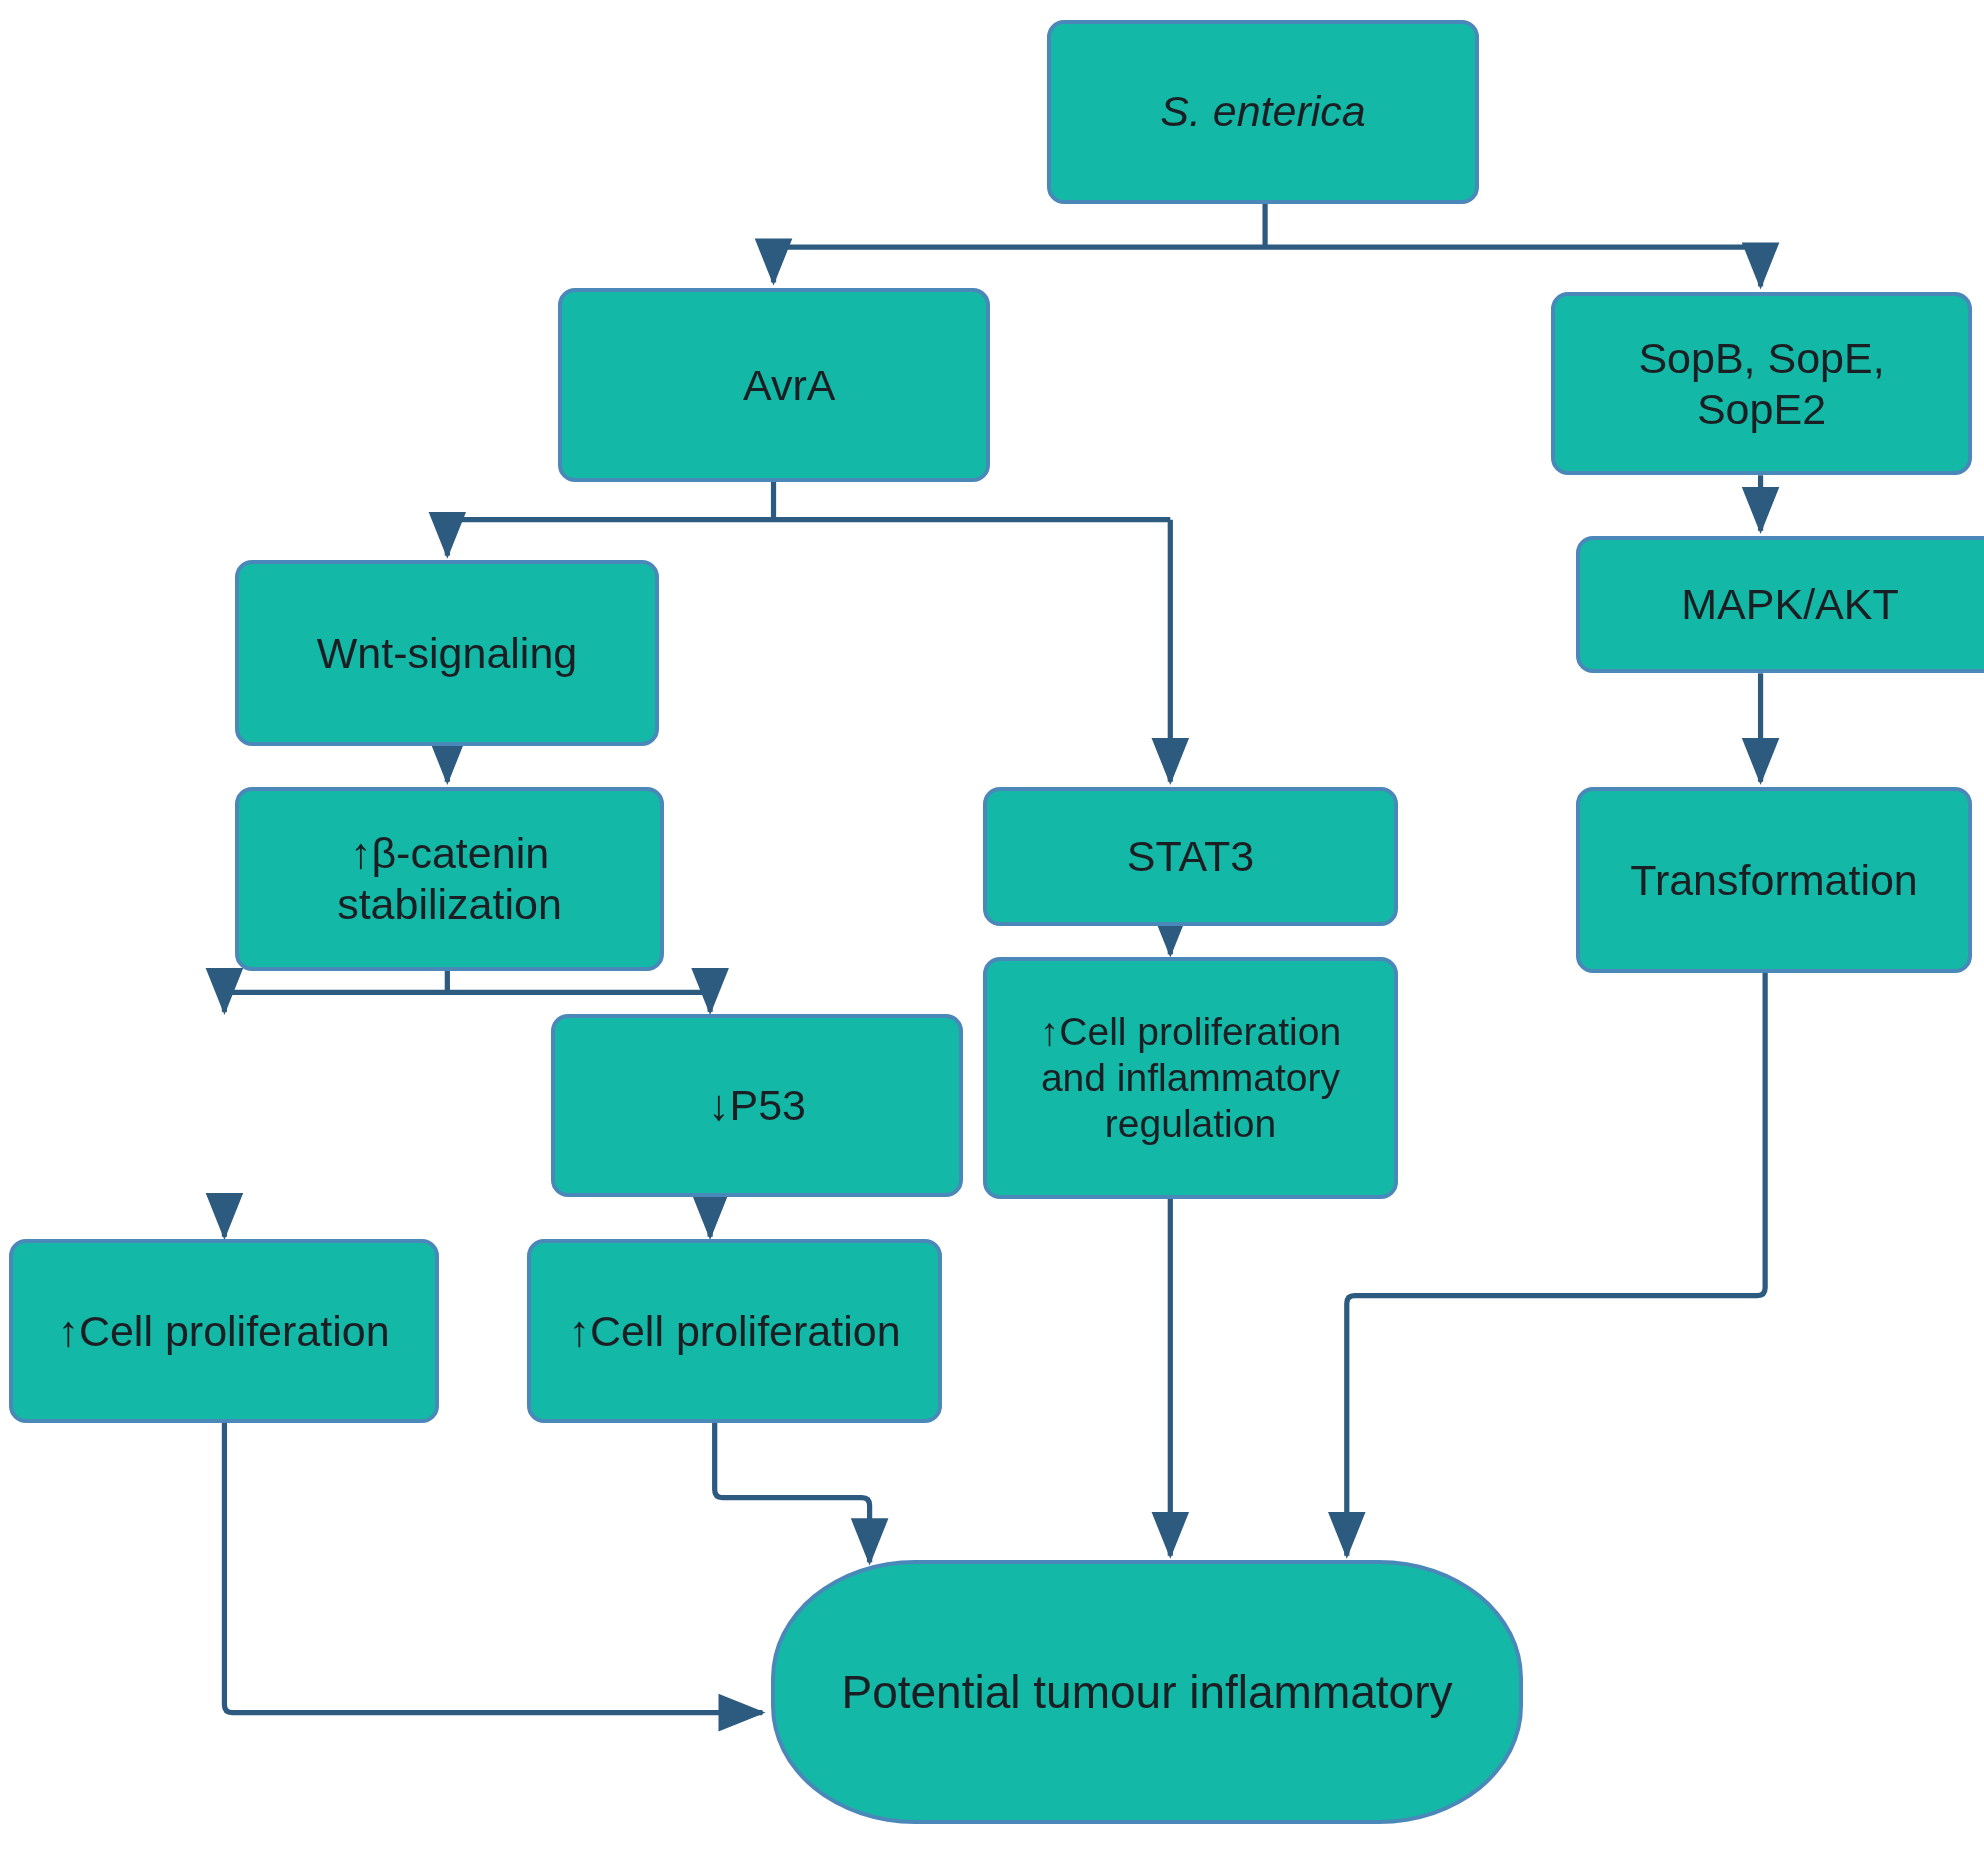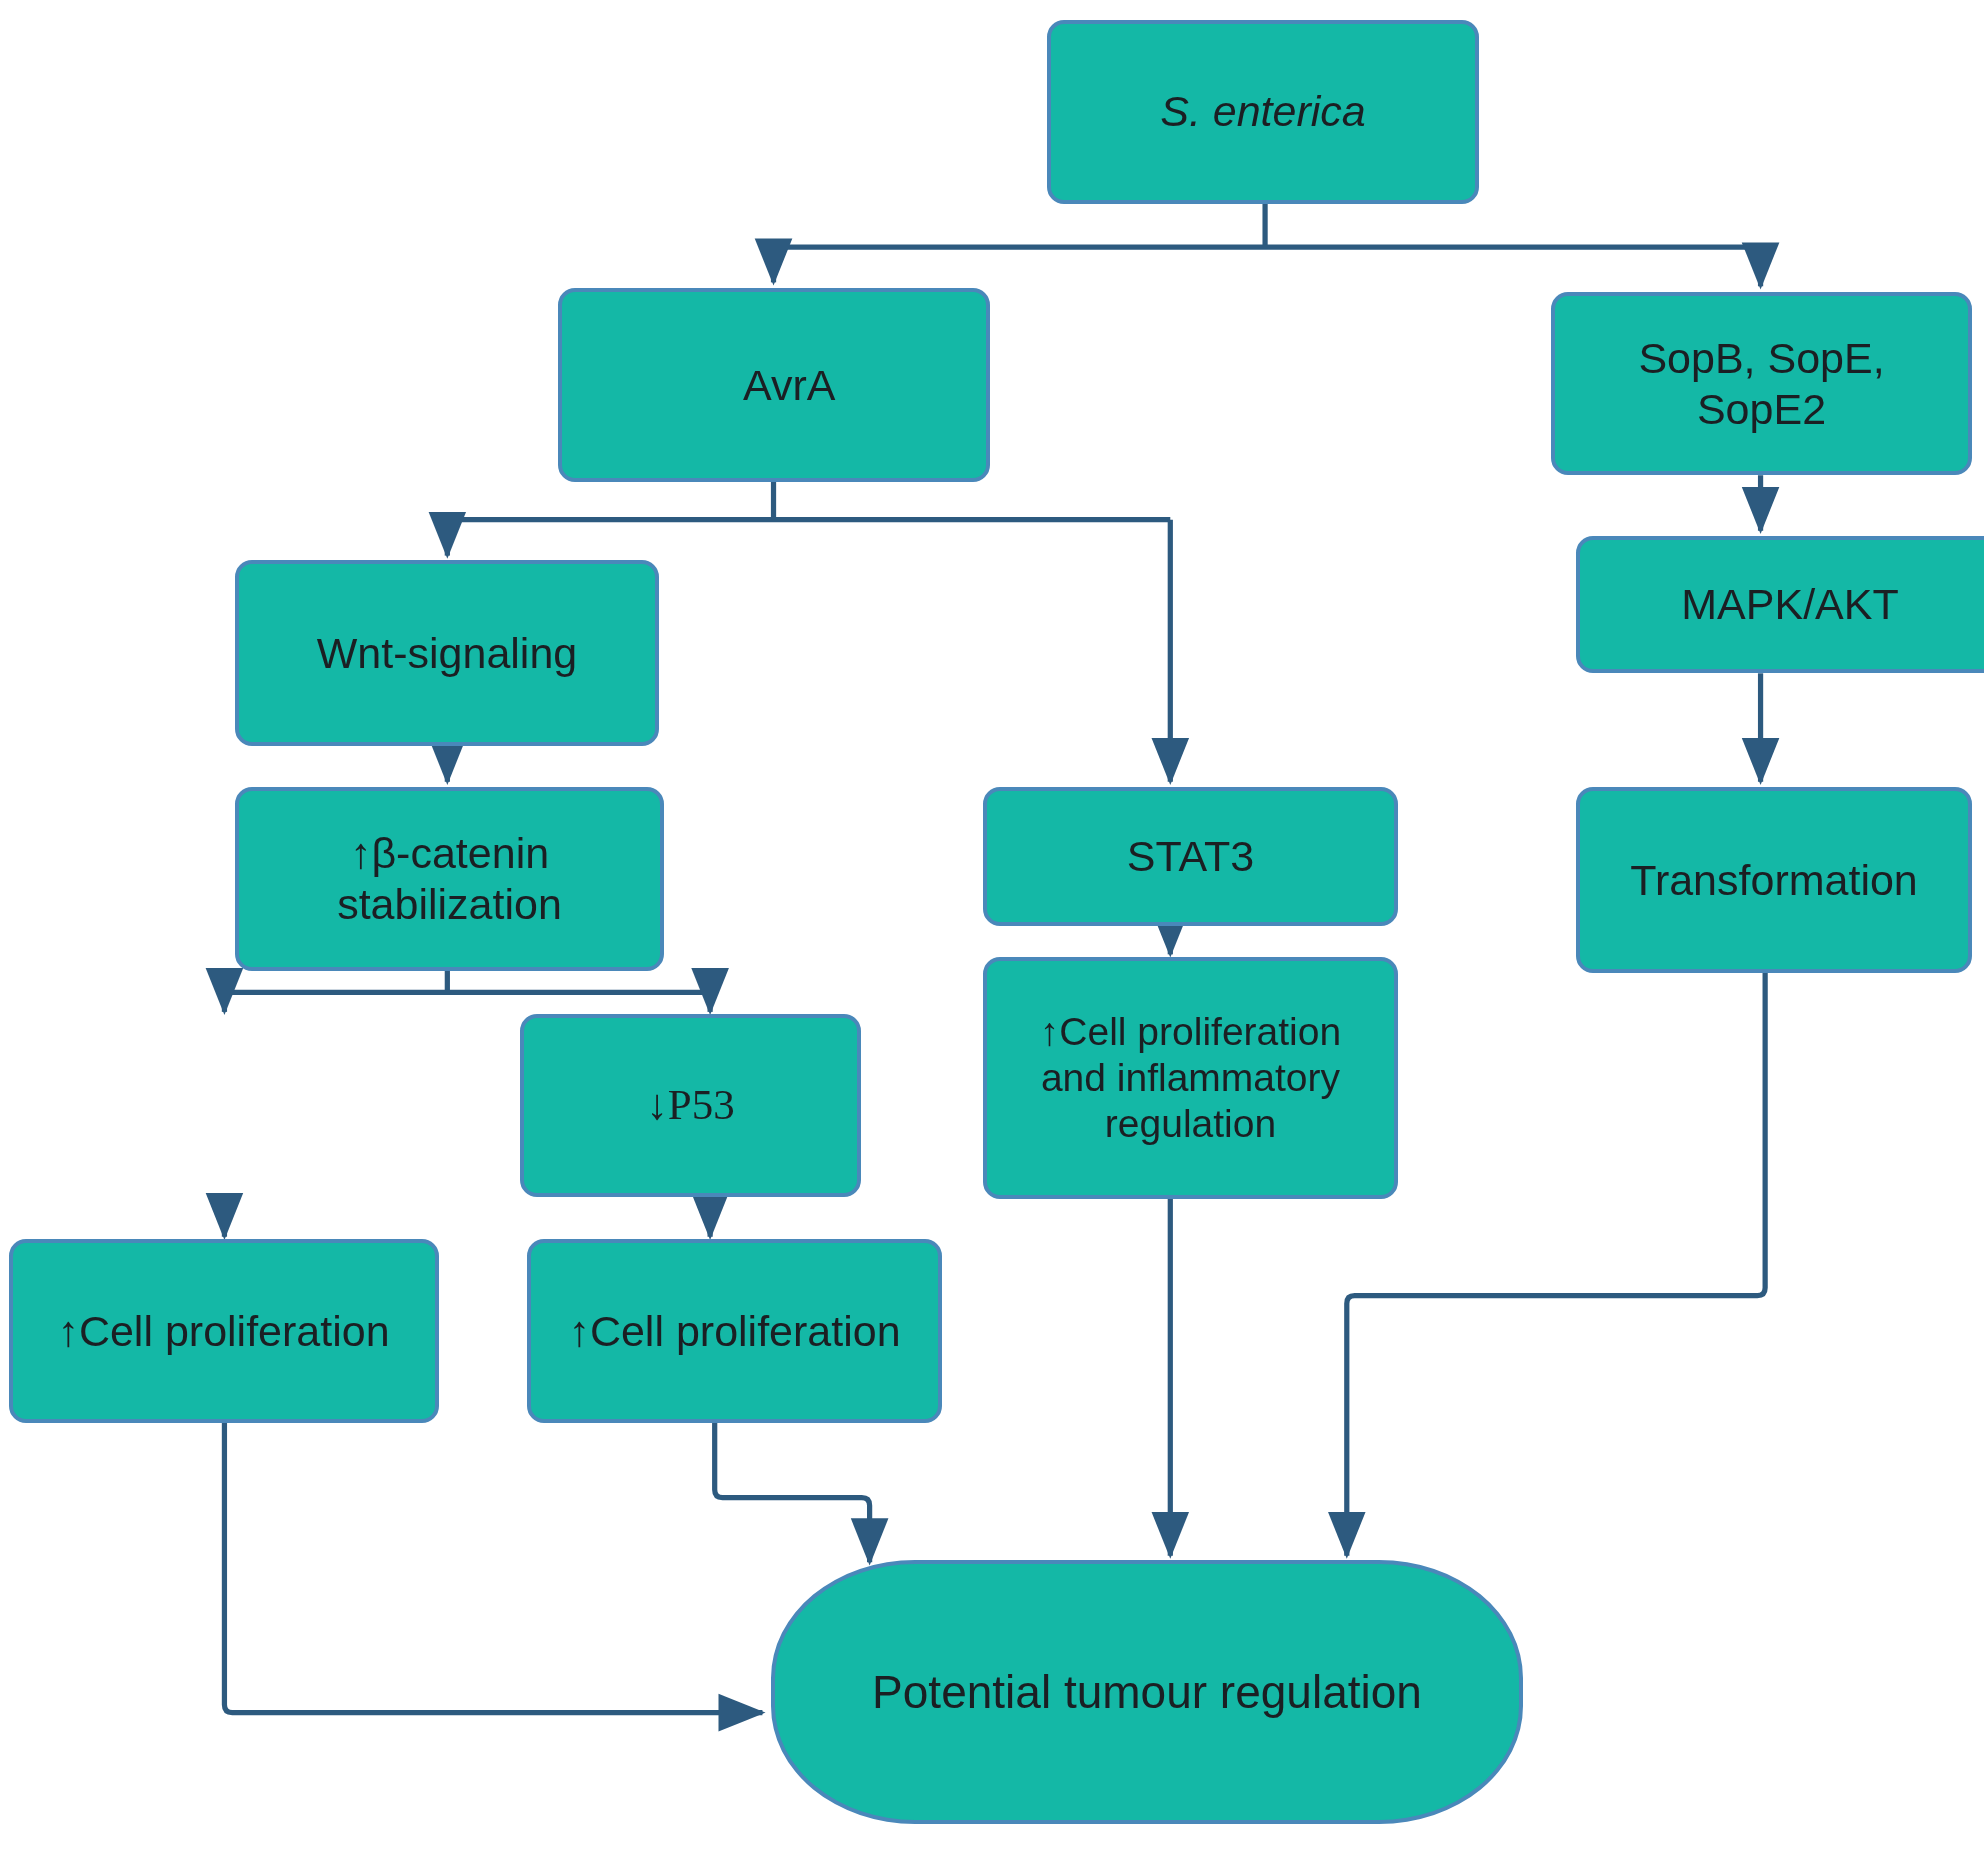--- a/index.html
+++ b/index.html
@@ -128,21 +128,21 @@
   <div class="node" style="left:235px; top:560px; width:424px; height:186px;">
     <span class="label">Wnt-signaling</span>
   </div>
 
   <div class="node" style="left:235px; top:787px; width:429px; height:184px;">
     <span class="label">↑β-catenin
 stabilization</span>
   </div>
 
 
-  <div class="node" style="left:520px; top:1014px; width:341px; height:183px;font-family:Liberation Serif, serif;">
+  <div class="node" style="left:551px; top:1014px; width:412px; height:183px;">
     <span class="label">↓P53</span>
   </div>
 
   <div class="node" style="left:8.5px; top:1239px; width:430px; height:184px;">
     <span class="label">↑Cell proliferation</span>
   </div>
 
   <div class="node" style="left:527px; top:1239px; width:415px; height:184px;">
     <span class="label">↑Cell proliferation</span>
   </div>
@@ -159,17 +159,17 @@
 
   <div class="node" style="left:1576px; top:536px; width:428px; height:137px;">
     <span class="label">MAPK/AKT</span>
   </div>
 
   <div class="node" style="left:1576px; top:787px; width:396px; height:186px;">
     <span class="label">Transformation</span>
   </div>
 
   <div class="node terminal" style="left:771px; top:1560px; width:752px; height:264px;">
-    <span class="label">Potential tumour regulation</span>
+    <span class="label">Potential tumour inflammatory</span>
   </div>
 
 </div>
 
 
 </body></html>

